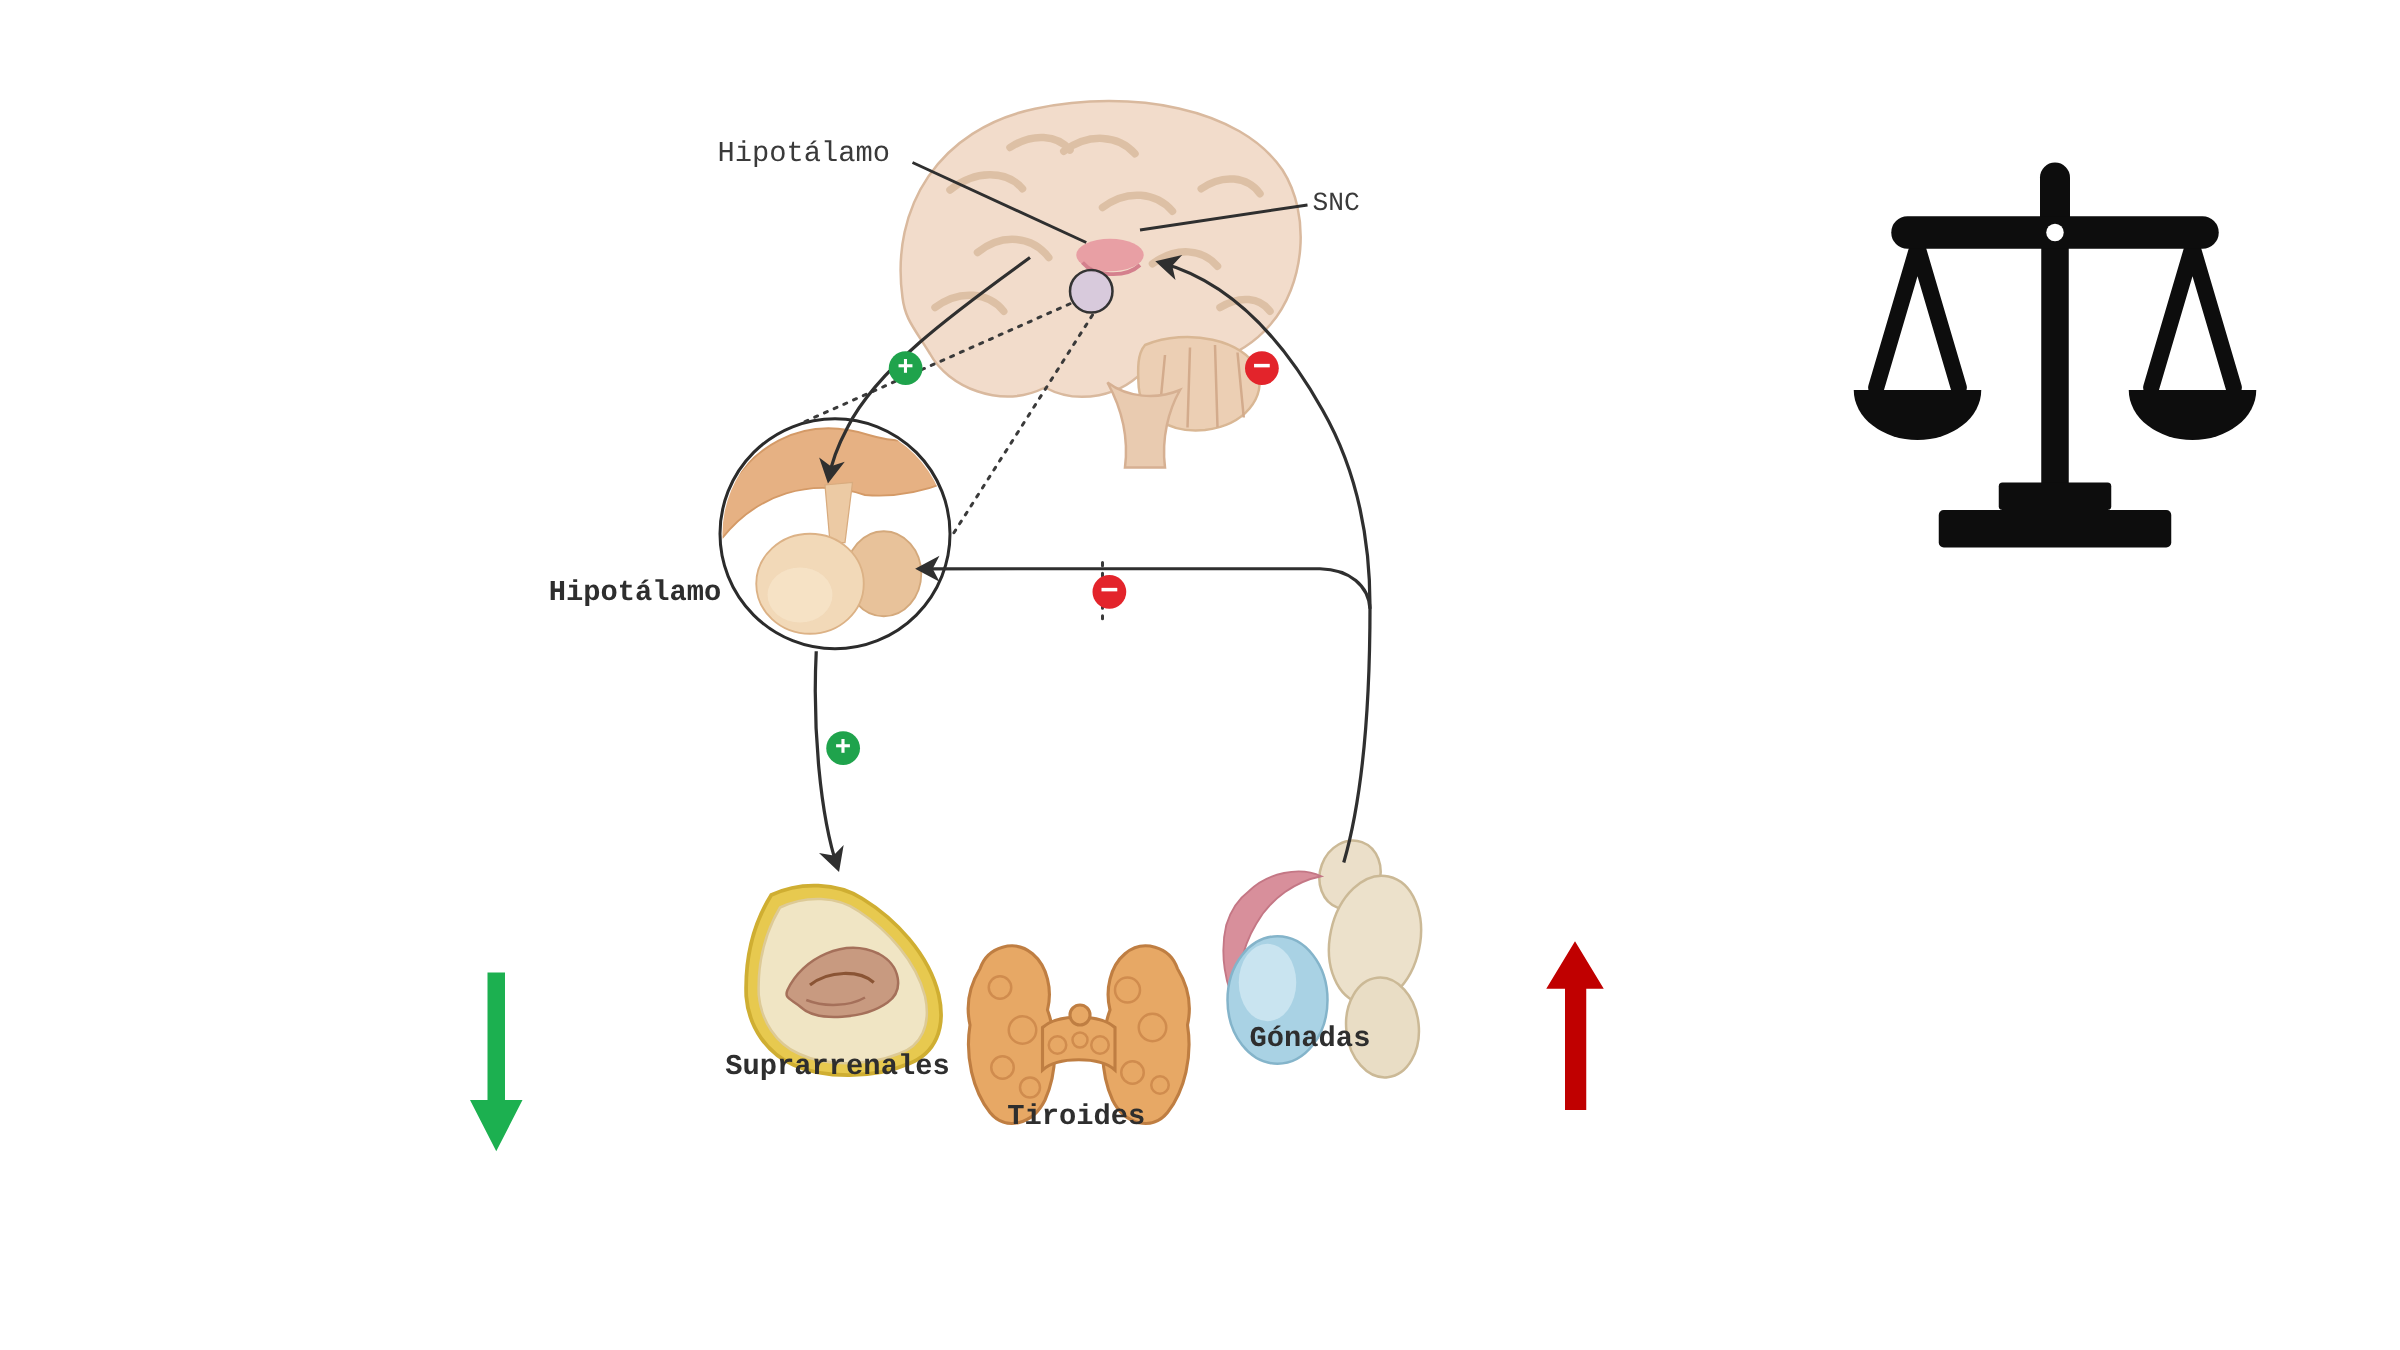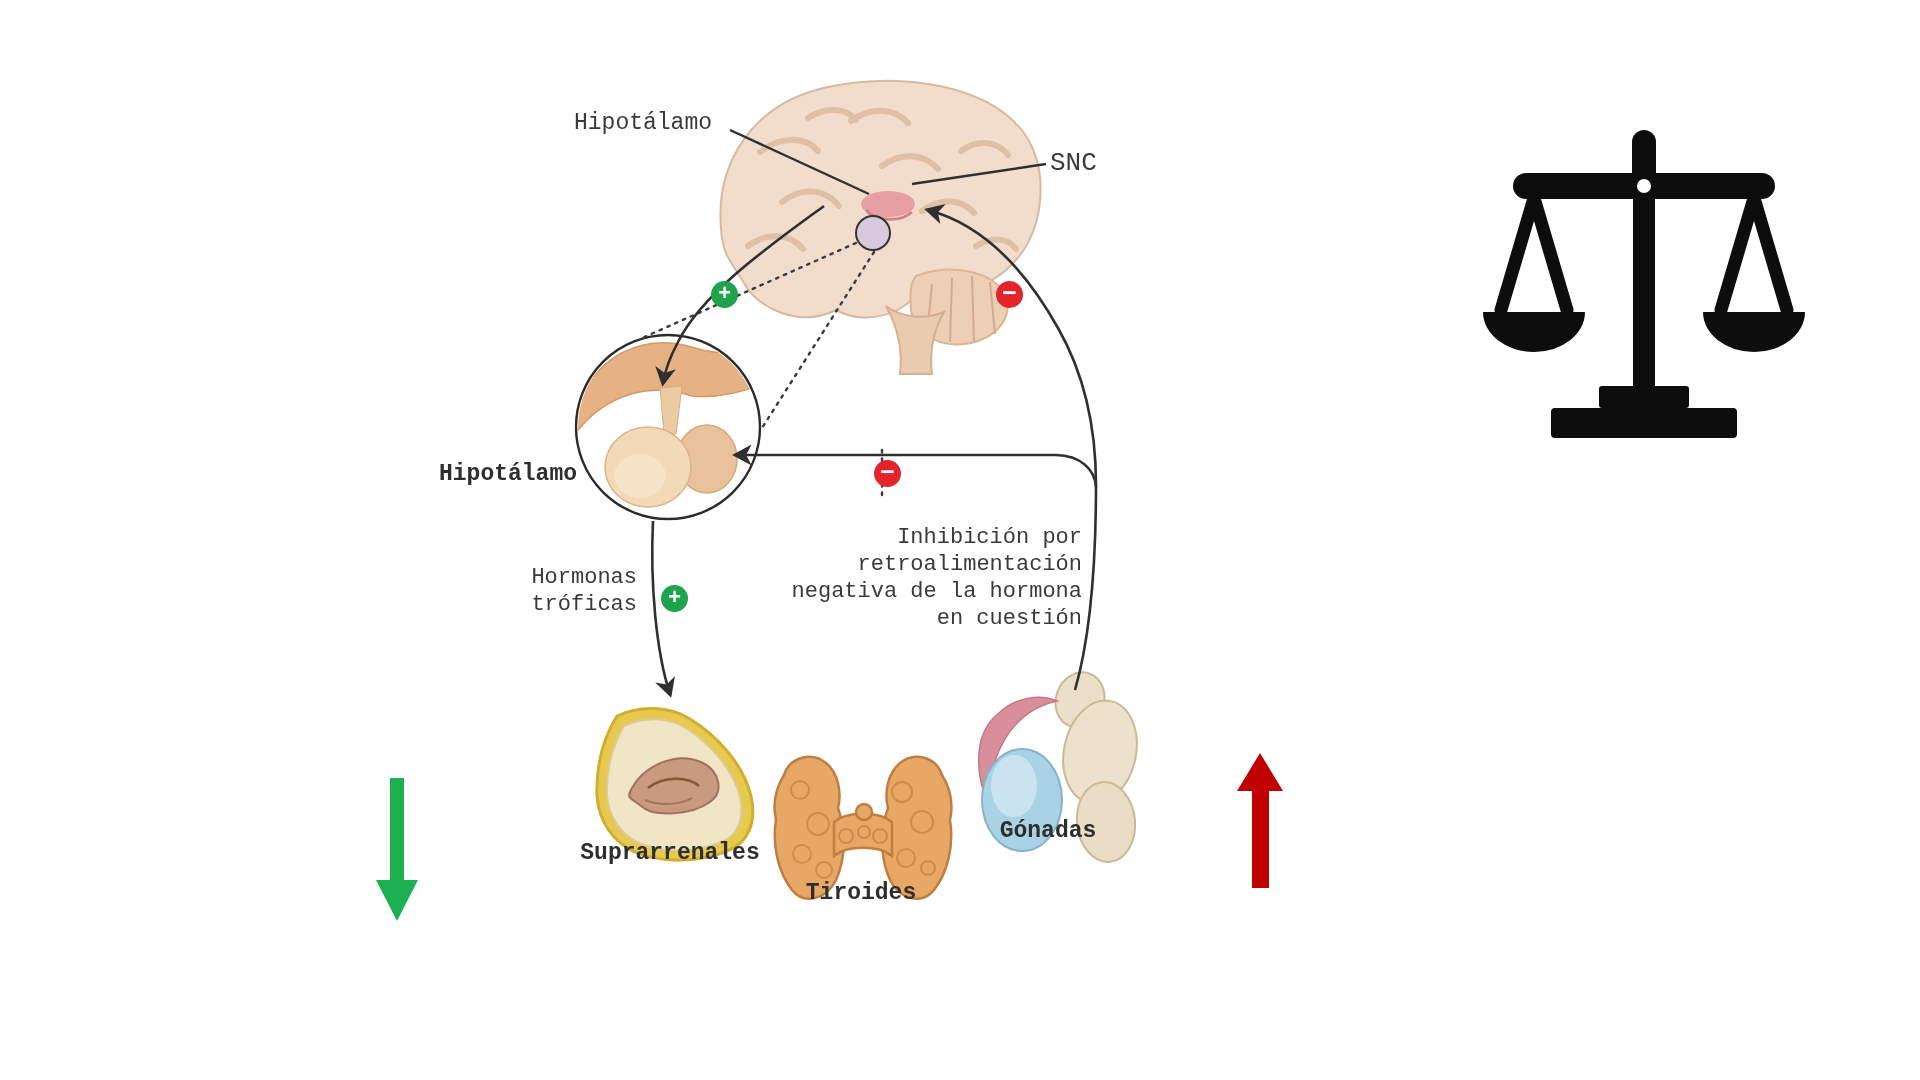--- a/index.html
+++ b/index.html
@@ -152,32 +152,26 @@
       <line x1="1644" y1="186" x2="1644" y2="392" stroke-width="22"></line>
       <line x1="1526" y1="186" x2="1762" y2="186" stroke-width="26" stroke-linecap="round"></line>
       <circle cx="1644" cy="186" r="7" fill="#ffffff" stroke="none"></circle>
       <rect x="1599" y="386" width="90" height="22" rx="3" stroke="none"></rect>
       <rect x="1551" y="408" width="186" height="30" rx="4" stroke="none"></rect>
     </g>
   </svg>
 
   <div class="lbl r" style="left:520px;top:110px;width:192px;font-size:23px;">Hipotálamo</div>
 
-  <div class="lbl" style="left:1050px;top:150px;font-size:26px;">SNC</div>
+  <div class="lbl" style="left:1050px;top:150px;font-size:21px;">SNC</div>
 
 
   <div class="lbl b r" style="left:407px;top:461px;width:170px;">Hipotálamo</div>
 
-  <div class="lbl r" style="left:437px;top:564px;width:200px;">Hormonas
-tróficas</div>
 
-  <div class="lbl r" style="left:790px;top:524px;width:292px;">Inhibición por
-retroalimentación
-negativa de la hormona
-en cuestión</div>
 
   <div class="lbl b c" style="left:670px;top:840px;">Suprarrenales</div>
 
   <div class="lbl b c" style="left:861px;top:880px;">Tiroides</div>
 
   <div class="lbl b c" style="left:1048px;top:818px;">Gónadas</div>
 
   <div class="badge plus" style="left:711px;top:281px;">+</div>
   <div class="badge minus" style="left:996px;top:281px;">−</div>
   <div class="badge minus" style="left:874px;top:460px;">−</div>

